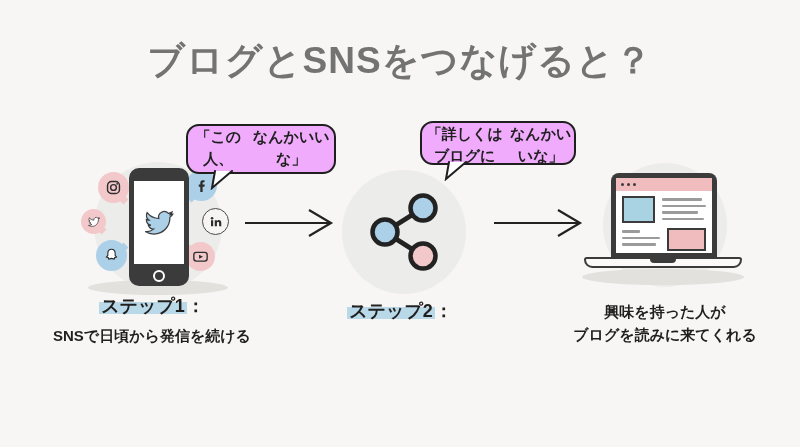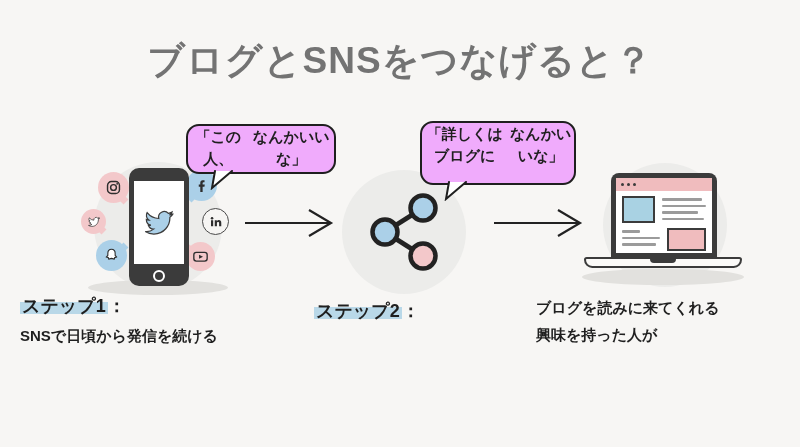--- a/index.html
+++ b/index.html
@@ -13,21 +13,21 @@
     text-align:center; font-size:37px; font-weight:800; letter-spacing:1px; color:#737373;
   }
   
   .bubble {
     position:absolute; background:#f0abfc; border:2px solid #1f1f1f; border-radius:13px;
     text-align:center; font-size:15px; font-weight:700; line-height:1.45;
     display:flex; justify-content:flex-end; z-index:3;
   }
   .bubble .tail { position:absolute; left:22px; top:calc(100% - 2.5px); }
   .bubble1 { left:186px; top:124px; width:150px; height:50px; }
-  .bubble2 { left:420px; top:121px; width:156px; height:64px; }
+  .bubble2 { left:420px; top:121px; width:156px; height:44px; }
   
   .illus { position:absolute; }
   .gcircle { position:absolute; background:#ececea; border-radius:50%; }
   .shadow { position:absolute; background:#e2e1de; border-radius:50%; }
   
   .illus-phone { left:76px; top:156px; width:162px; height:146px; }
   .illus-phone .gcircle { width:128px; height:128px; left:18px; top:6px; }
   .illus-phone .shadow { width:140px; height:15px; left:12px; top:124px; }
   .phone {
     position:absolute; left:53px; top:12px; width:60px; height:118px;
@@ -79,21 +79,21 @@
   }
   .laptop-base i {
     position:absolute; left:50%; top:-1px; width:26px; height:5px; margin-left:-13px;
     background:#3b3b3b; border-radius:0 0 4px 4px; display:block;
   }
   
   .arrow { position:absolute; }
   .arrow1 { left:241px; top:205px; }
   .arrow2 { left:490px; top:205px; }
   
-  .step-label { position:absolute; text-align:left; }
+  .step-label { position:absolute; text-align:center; }
   .step-name { font-size:18px; font-weight:800; }
   .hl { padding:0 2px; background-repeat:no-repeat; background-size:100% 62%; background-position:0 82%; }
   .hl-blue { background-image:linear-gradient(#b9d8e8,#b9d8e8); }
   .hl-pink { background-image:linear-gradient(#f0b9bc,#f0b9bc); }
   .step-desc { font-size:15px; font-weight:700; margin-top:7px; line-height:1.45; }
   .step1-label { left:20px;  top:294px; width:264px; }
   .step2-label { left:314px; top:299px; width:172px; }
   .step3-label { left:536px; top:296px; width:258px; }
 </style>
 </head>
@@ -230,17 +230,17 @@
     <div class="step-desc">SNSで日頃から発信を続ける</div>
   </div>
 
   <div class="step-label step2-label">
     <div class="step-name">
       <span class="hl hl-blue">ステップ2</span><span>：</span>
     </div>
   </div>
 
   <div class="step-label step3-label">
+    <div class="step-desc" style="margin-top:5px">興味を持った人が</div>
     <div class="step-desc" style="margin-top:1px">ブログを読みに来てくれる</div>
-    <div class="step-desc" style="margin-top:5px">興味を持った人が</div>
   </div>
 
 </div>
 
 </body></html>

